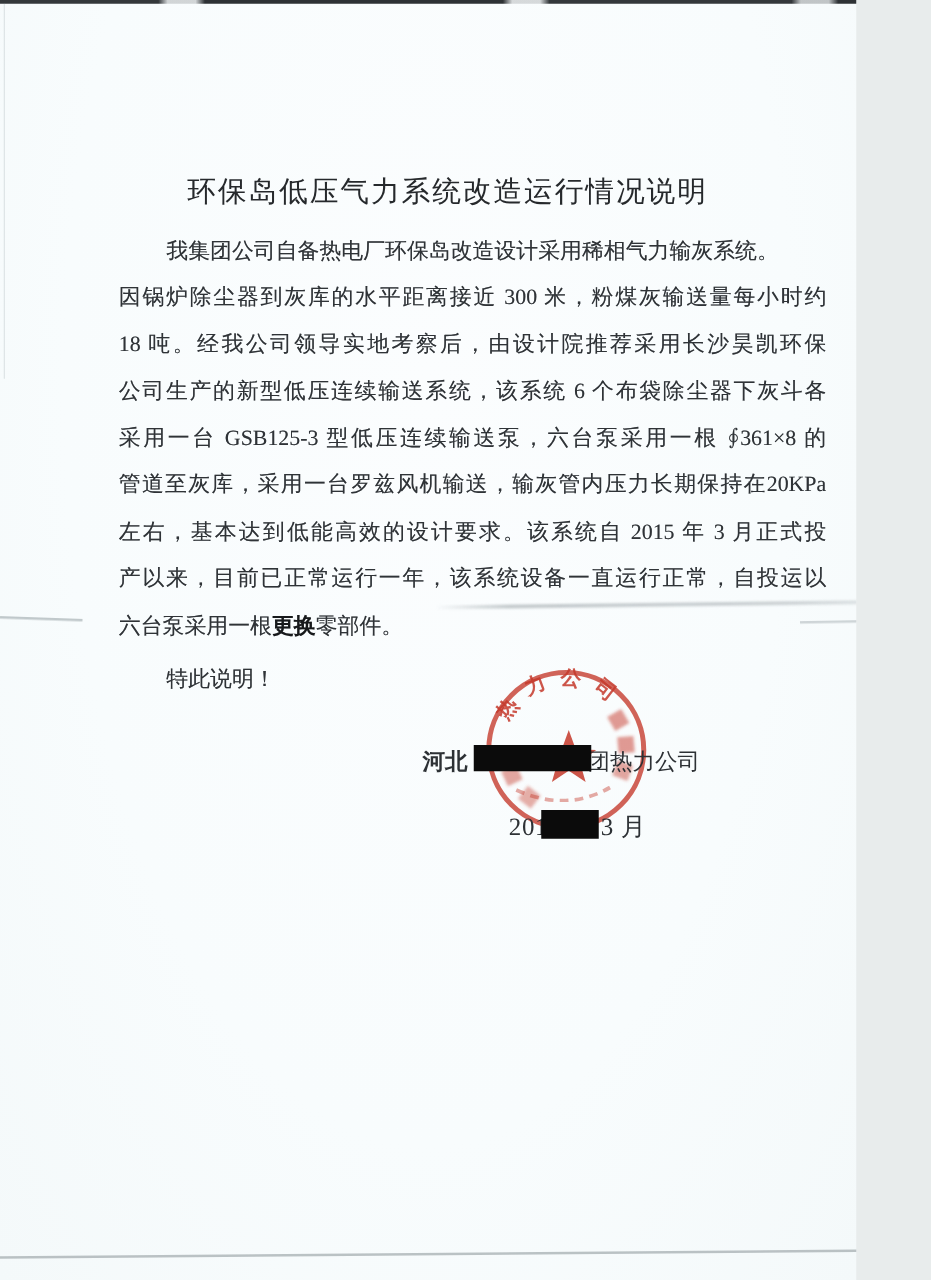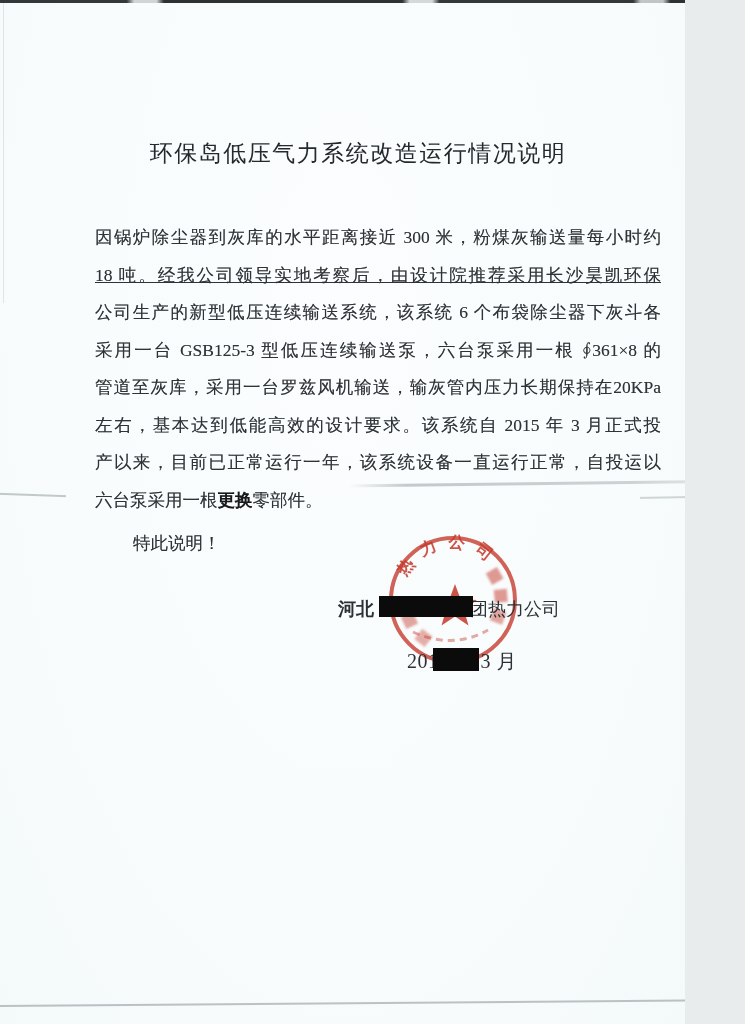--- a/index.html
+++ b/index.html
@@ -29,21 +29,21 @@
     position:absolute;left:95px;width:566px;
     font-size:17.5px;color:#2f3337;white-space:nowrap;
     text-shadow:0 0 .4px rgba(40,44,48,.45);
   }
   .bline.just{
     white-space:normal;text-align:justify;text-align-last:justify;
     text-justify:inter-character;
   }
   .l1{top:188px;text-indent:38px;}
   .l2{top:225px;}
-  .l3{top:263px;text-decoration:underline;}
+  .l3{top:263px;}
   .l4{top:300px;}
   .l5{top:338px;}
   .l6{top:375px;}
   .l7{top:413px;}
   .l8{top:450px;}
   .l9{top:488px;}
   .l9 .bold-seg{font-weight:700;color:#17191b;margin-top:15px;}
   .closing{position:absolute;left:133px;top:531px;font-size:17.5px;color:#2f3337;
     text-shadow:0 0 .4px rgba(40,44,48,.45);font-family:Liberation Serif, serif;}
   .sig-prefix{position:absolute;left:338px;top:597px;font-size:18px;color:#2d3135;z-index:2;font-weight:bold;}
@@ -70,20 +70,21 @@
 
   <div class="scan-edge-top"></div>
   <div class="scan-edge-left"></div>
 
   <div class="crease creaseA"></div>
   <div class="crease creaseB"></div>
   <div class="crease creaseC"></div>
 
   <div class="doc-title">环保岛低压气力系统改造运行情况说明</div>
 
+  <div class="bline l1">我集团公司自备热电厂环保岛改造设计采用稀相气力输灰系统。</div>
   <div class="bline l2 just">因锅炉除尘器到灰库的水平距离接近 300 米，粉煤灰输送量每小时约</div>
   <div class="bline l3 just">18 吨。经我公司领导实地考察后，由设计院推荐采用长沙昊凯环保</div>
   <div class="bline l4 just">公司生产的新型低压连续输送系统，该系统 6 个布袋除尘器下灰斗各</div>
   <div class="bline l5 just">采用一台 GSB125-3 型低压连续输送泵，六台泵采用一根 ∮361×8 的</div>
   <div class="bline l6 just">管道至灰库，采用一台罗兹风机输送，输灰管内压力长期保持在20KPa</div>
   <div class="bline l7 just">左右，基本达到低能高效的设计要求。该系统自 2015 年 3 月正式投</div>
   <div class="bline l8 just">产以来，目前已正常运行一年，该系统设备一直运行正常，自投运以</div>
 
   <div class="bline l9"><span>六台泵采用一根</span><span class="bold-seg">更换</span><span>零部件。</span></div>
 

